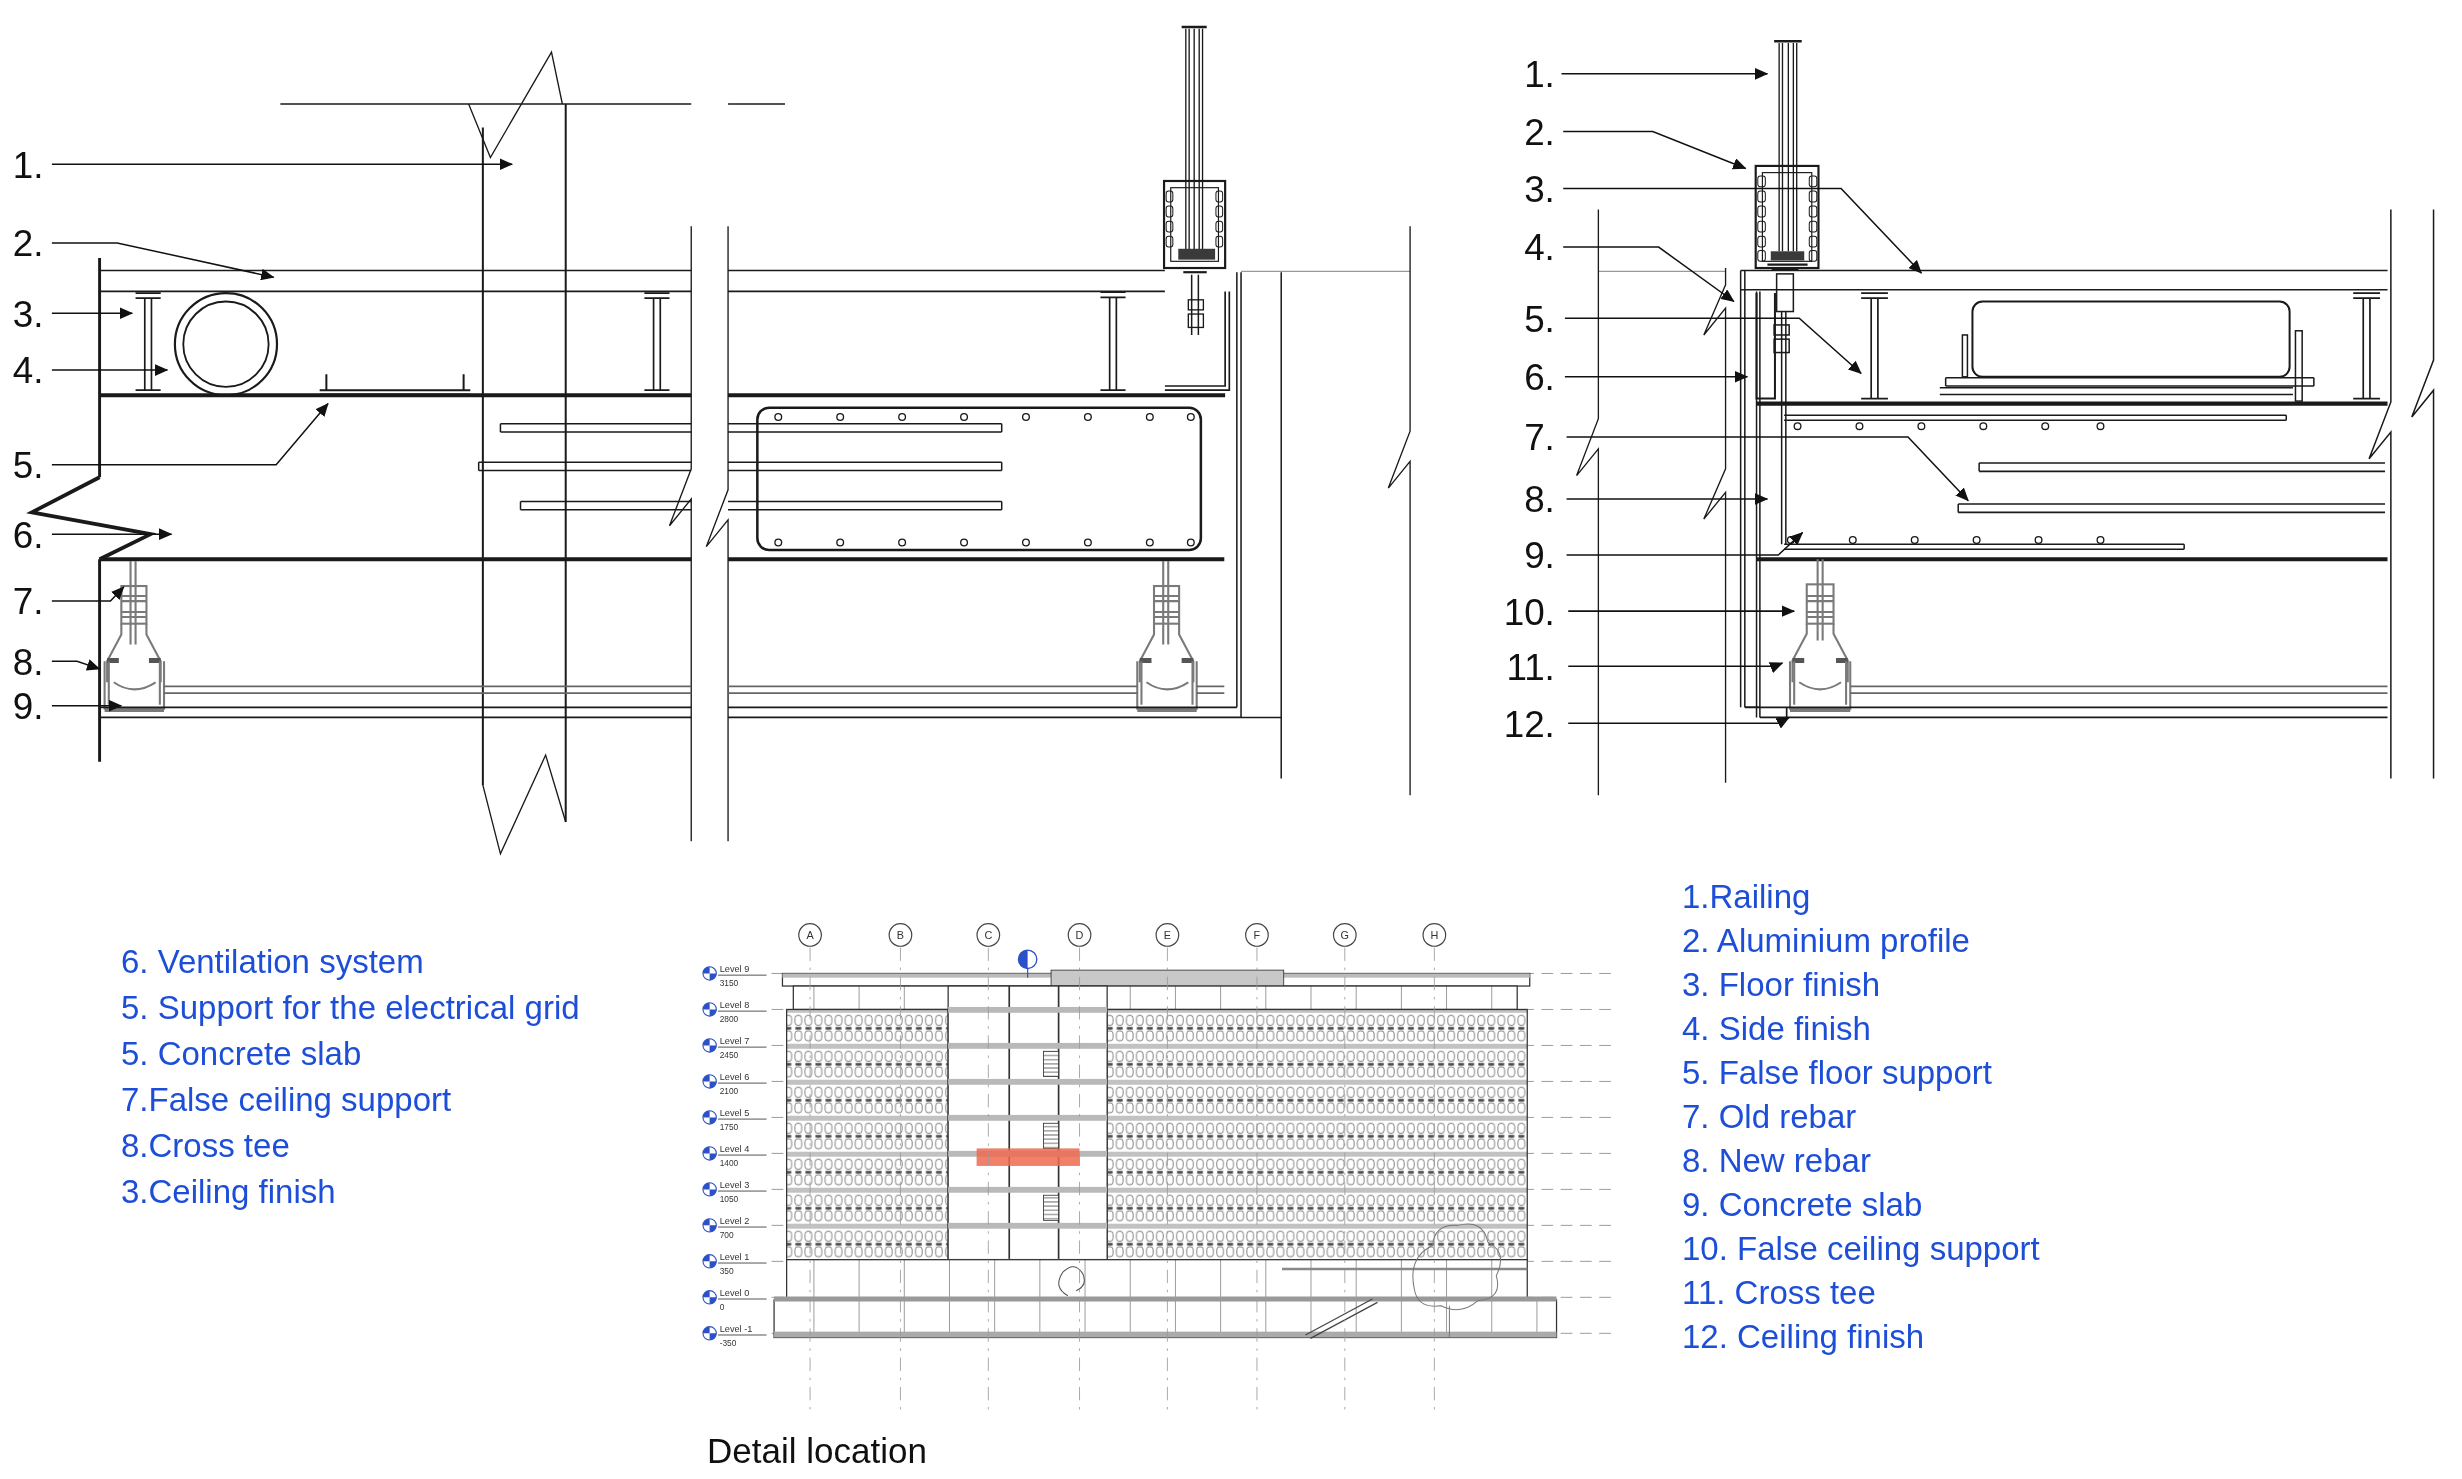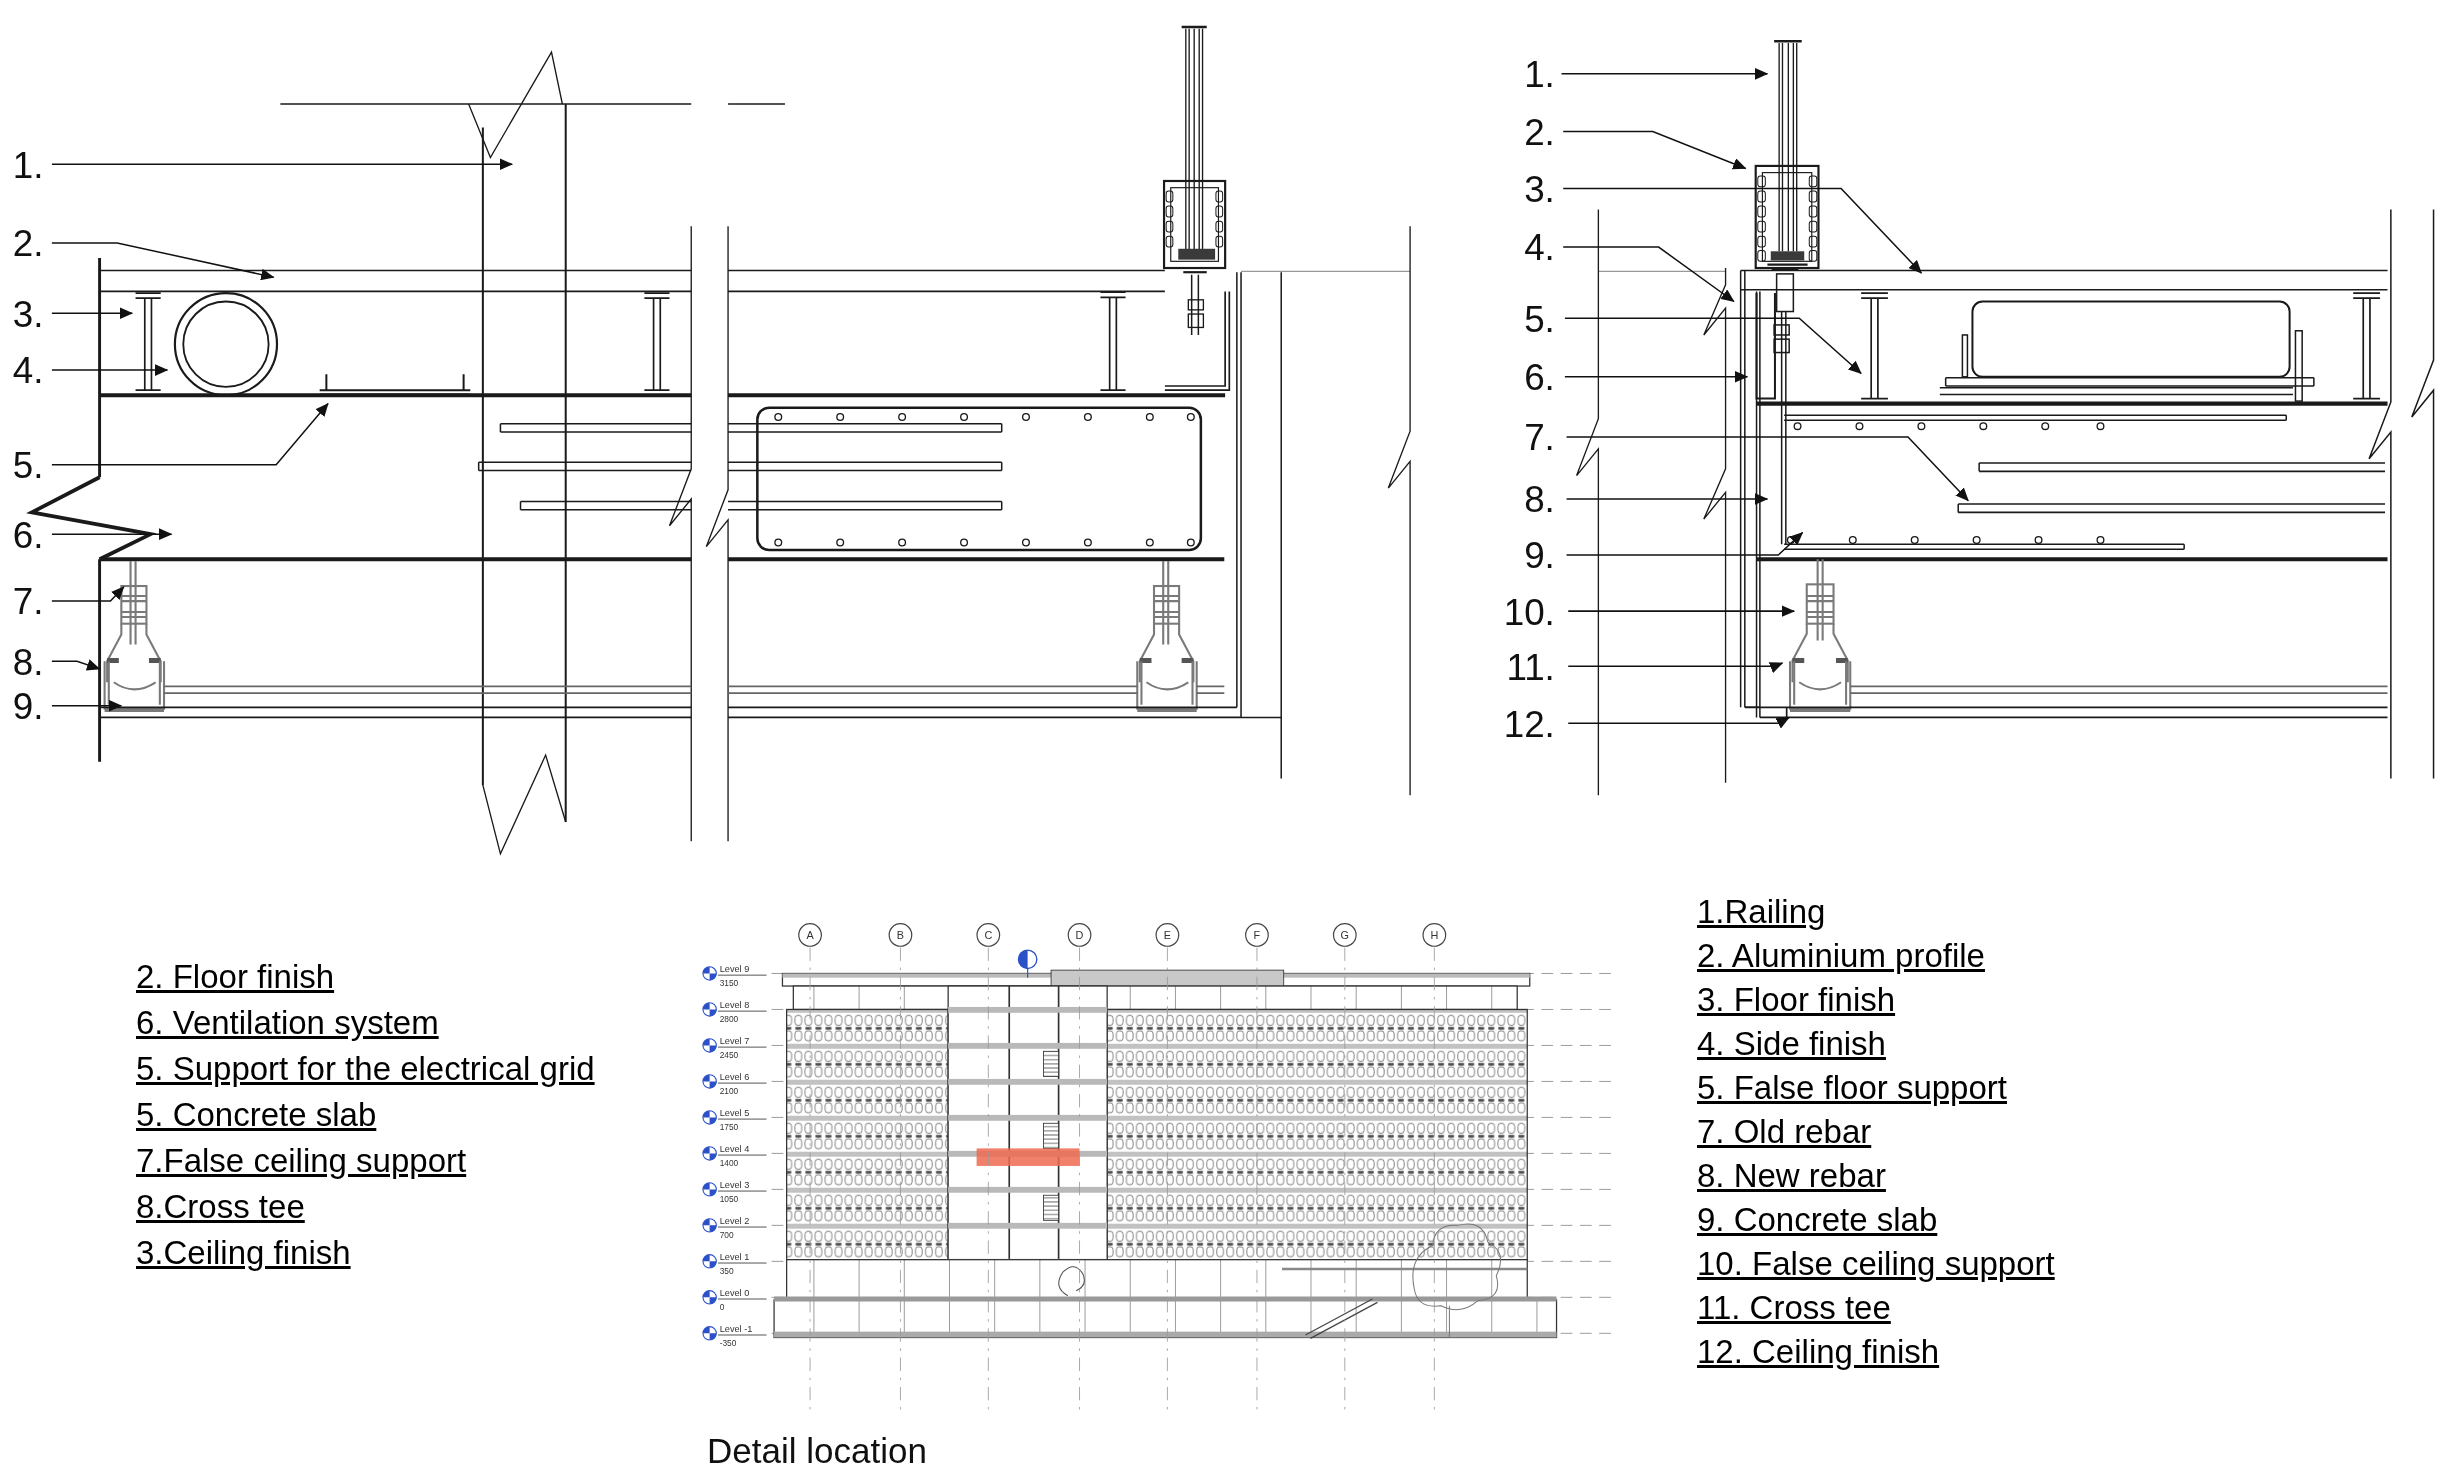--- a/index.html
+++ b/index.html
@@ -1,20 +1,20 @@
 <!DOCTYPE html>
 <html style="font-size:13.4px"><head>
 <meta charset="utf-8">
 <style>
   html,body{margin:0;padding:0;background:#ffffff;}
   .canvas{position:relative;width:2462px;height:1480px;background:#fff;
           font-family:"Liberation Sans",sans-serif;color:#111;overflow:hidden;}
   svg{position:absolute;left:0;top:0;}
   .callout{font-size:44px;font-weight:500;fill:#111;}
-  .legend{position:absolute;list-style:none;margin:15px;padding:0;font-size:33px;color:#000000;text-decoration:underline;}
+  .legend{position:absolute;list-style:none;margin:0;padding:0;font-size:33px;color:#1d4ed8;}
   .legend-left{left:121px;top:939px;line-height:46px;}
   .legend-right{left:1682px;top:875px;line-height:44px;}
   .caption{position:absolute;left:707px;top:1431px;font-size:35px;color:#101010;}
   .lvl-name{font-size:11px;fill:#333;}
   .lvl-val{font-size:10px;fill:#333;}
   .grid-letter{font-size:13px;fill:#333;text-anchor:middle;}
 </style>
 </head>
 <body>
 
@@ -492,21 +492,20 @@
 
     <g>
       <circle cx="1228" cy="1146" r="11" fill="#fff" stroke="#2b50c8" stroke-width="1.6"></circle>
       <path d="M1228,1135 A11,11 0 0 0 1228,1157 z" fill="#2b50c8"></path>
       <path d="M1228,1157 V1168" stroke="#2b50c8" stroke-width="1.4"></path>
     </g>
   </g>
 </svg>
 
 <ul class="legend legend-left">
-      <li>2. Floor finish</li>
       <li>6. Ventilation system</li>
       <li>5. Support for the electrical grid</li>
       <li>5. Concrete slab</li>
       <li>7.False ceiling support</li>
       <li>8.Cross tee</li>
       <li>3.Ceiling finish</li>
     </ul>
 <ul class="legend legend-right">
       <li>1.Railing</li>
       <li>2. Aluminium profile</li>

